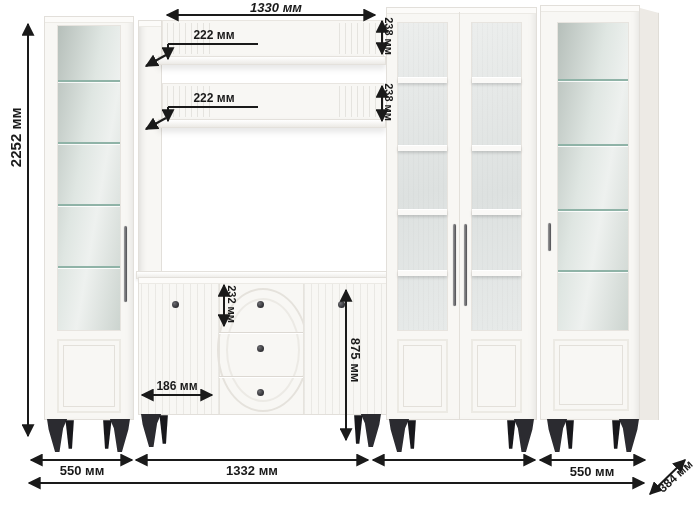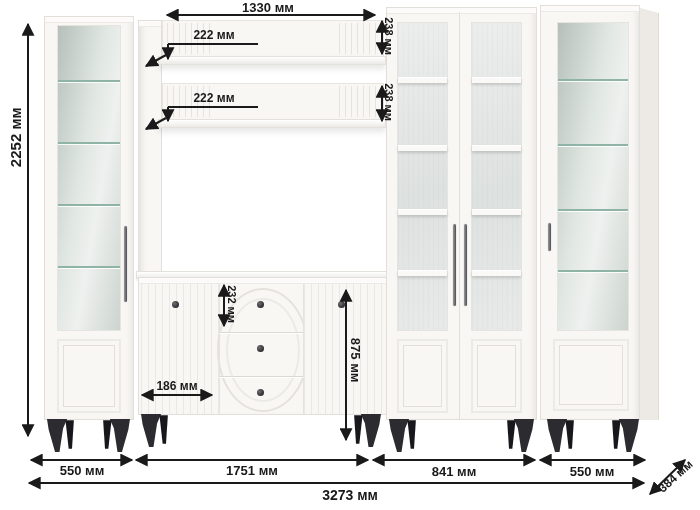--- a/index.html
+++ b/index.html
@@ -153,29 +153,27 @@
       <line x1="31" y1="460" x2="132" y2="460" marker-start="url(#ah)" marker-end="url(#ah)"></line>
       <line x1="136" y1="460" x2="368" y2="460" marker-start="url(#ah)" marker-end="url(#ah)"></line>
       <line x1="373" y1="460" x2="535" y2="460" marker-start="url(#ah)" marker-end="url(#ah)"></line>
       <line x1="540" y1="460" x2="645" y2="460" marker-start="url(#ah)" marker-end="url(#ah)"></line>
       <line x1="29" y1="483" x2="644" y2="483" marker-start="url(#ah)" marker-end="url(#ah)"></line>
       <line x1="650" y1="494" x2="685" y2="460" marker-start="url(#ah)" marker-end="url(#ah)"></line>
     </g>
   </svg>
 
   <div class="lbl rot-90" style="left:-24px;top:129px;width:80px;font-size:15px;">2252 мм</div>
-  <div class="lbl" style="left:203px;top:1px;width:130px;">1330 мм</div>
+  <div class="lbl" style="left:211px;top:1px;width:130px;font-style:italic;">1330 мм</div>
   <div class="lbl" style="left:170px;top:29px;width:88px;font-size:12px;">222 мм</div>
   <div class="lbl" style="left:170px;top:92px;width:88px;font-size:12px;">222 мм</div>
   <div class="lbl rot90" style="left:362px;top:30px;width:54px;font-size:11px;">238 мм</div>
   <div class="lbl rot90" style="left:362px;top:96px;width:54px;font-size:11px;">238 мм</div>
   <div class="lbl rot90" style="left:206px;top:298px;width:52px;font-size:11px;">232 мм</div>
   <div class="lbl" style="left:141px;top:380px;width:72px;font-size:12px;">186 мм</div>
   <div class="lbl rot90" style="left:325px;top:353px;width:60px;">875 мм</div>
   <div class="lbl" style="left:32px;top:464px;width:100px;">550 мм</div>
-  <div class="lbl" style="left:192px;top:464px;width:120px;">1751 мм</div>
-  <div class="lbl" style="left:394px;top:465px;width:120px;">841 мм</div>
+  <div class="lbl" style="left:192px;top:464px;width:120px;">1332 мм</div>
   <div class="lbl" style="left:537px;top:465px;width:110px;">550 мм</div>
-  <div class="lbl" style="left:285px;top:488px;width:130px;font-size:14px;">3273 мм</div>
   <div class="lbl rot-42" style="left:645px;top:470px;width:62px;font-size:12px;">384 мм</div>
 
 
 </div>
 
 </body></html>

